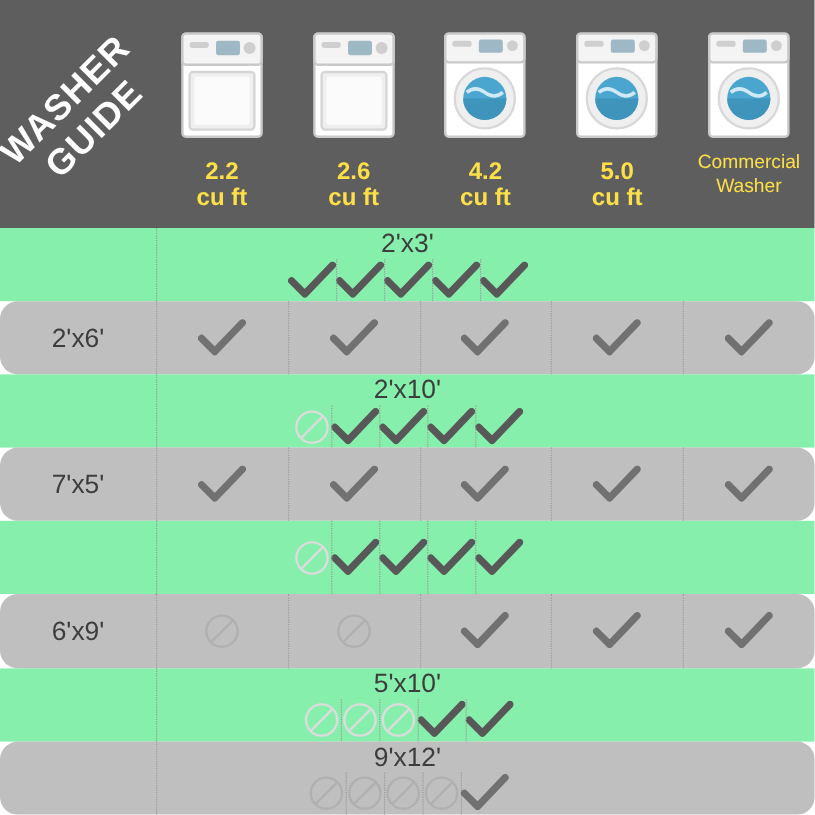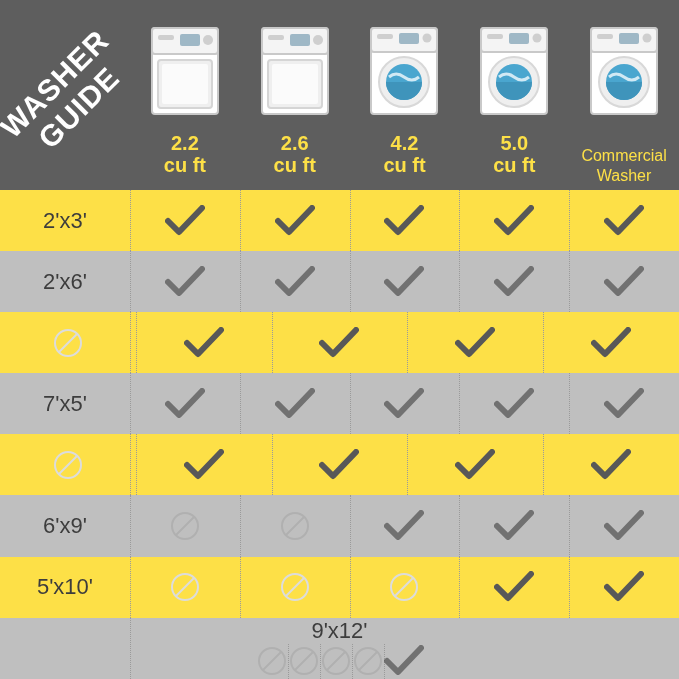--- a/index.html
+++ b/index.html
@@ -79,21 +79,21 @@
     color: #fde047;
     font-size: 20px;
     font-weight: bold;
     line-height: 22px;
     white-space: pre-line;
   }
   .machine-label.small {
     font-size: 16px;
     font-weight: normal;
     line-height: 20px;
-    bottom: 4px;
+    bottom: 24px;
   }
 
   
   .washer {
     width: 74px;
     height: 96px;
     position: relative;
   }
 
   
@@ -104,22 +104,22 @@
     width: 679px;
     height: 489px;
   }
   .row {
     position: relative;
     height: 61.1px;
     display: flex;
     align-items: center;
     box-sizing: border-box;
   }
-  .row.shaded { background: #bfbfbf; }
-  .row.plain  { background: #fde047; }
+  .row.shaded { background: #bfbfbf; border-radius: 15px; }
+  .row.plain  { background: #86efac; flex-direction: column; }
 
   .rowlabel {
     width: 130px;
     text-align: center;
     font-size: 22px;
     color: #3d3d3d;
     font-weight: normal;
     box-sizing: border-box;
   }
   .cells {
@@ -304,20 +304,21 @@
   </svg>
           </div>
           <div class="cell check">
             <svg width="40" height="32" viewBox="0 0 40 32" style="opacity:0.75">
     <path d="M3 16 L14 27 L37 3" stroke="#585858" stroke-width="6" fill="none" stroke-linecap="round" stroke-linejoin="round"></path>
   </svg>
           </div>
         </div>
       </div>
       <div class="row plain">
+        <div class="rowlabel">2'x10'</div>
         <div class="cells">
           <div class="cell no">
             <svg width="32" height="32" viewBox="0 0 32 32">
     <circle cx="16" cy="16" r="13" fill="none" stroke="#dcdcdc" stroke-width="2"></circle>
     <line x1="7" y1="25" x2="25" y2="7" stroke="#dcdcdc" stroke-width="2"></line>
   </svg>
           </div>
           <div class="cell check">
             <svg width="40" height="32" viewBox="0 0 40 32" style="opacity:1">
     <path d="M3 16 L14 27 L37 3" stroke="#585858" stroke-width="6" fill="none" stroke-linecap="round" stroke-linejoin="round"></path>

